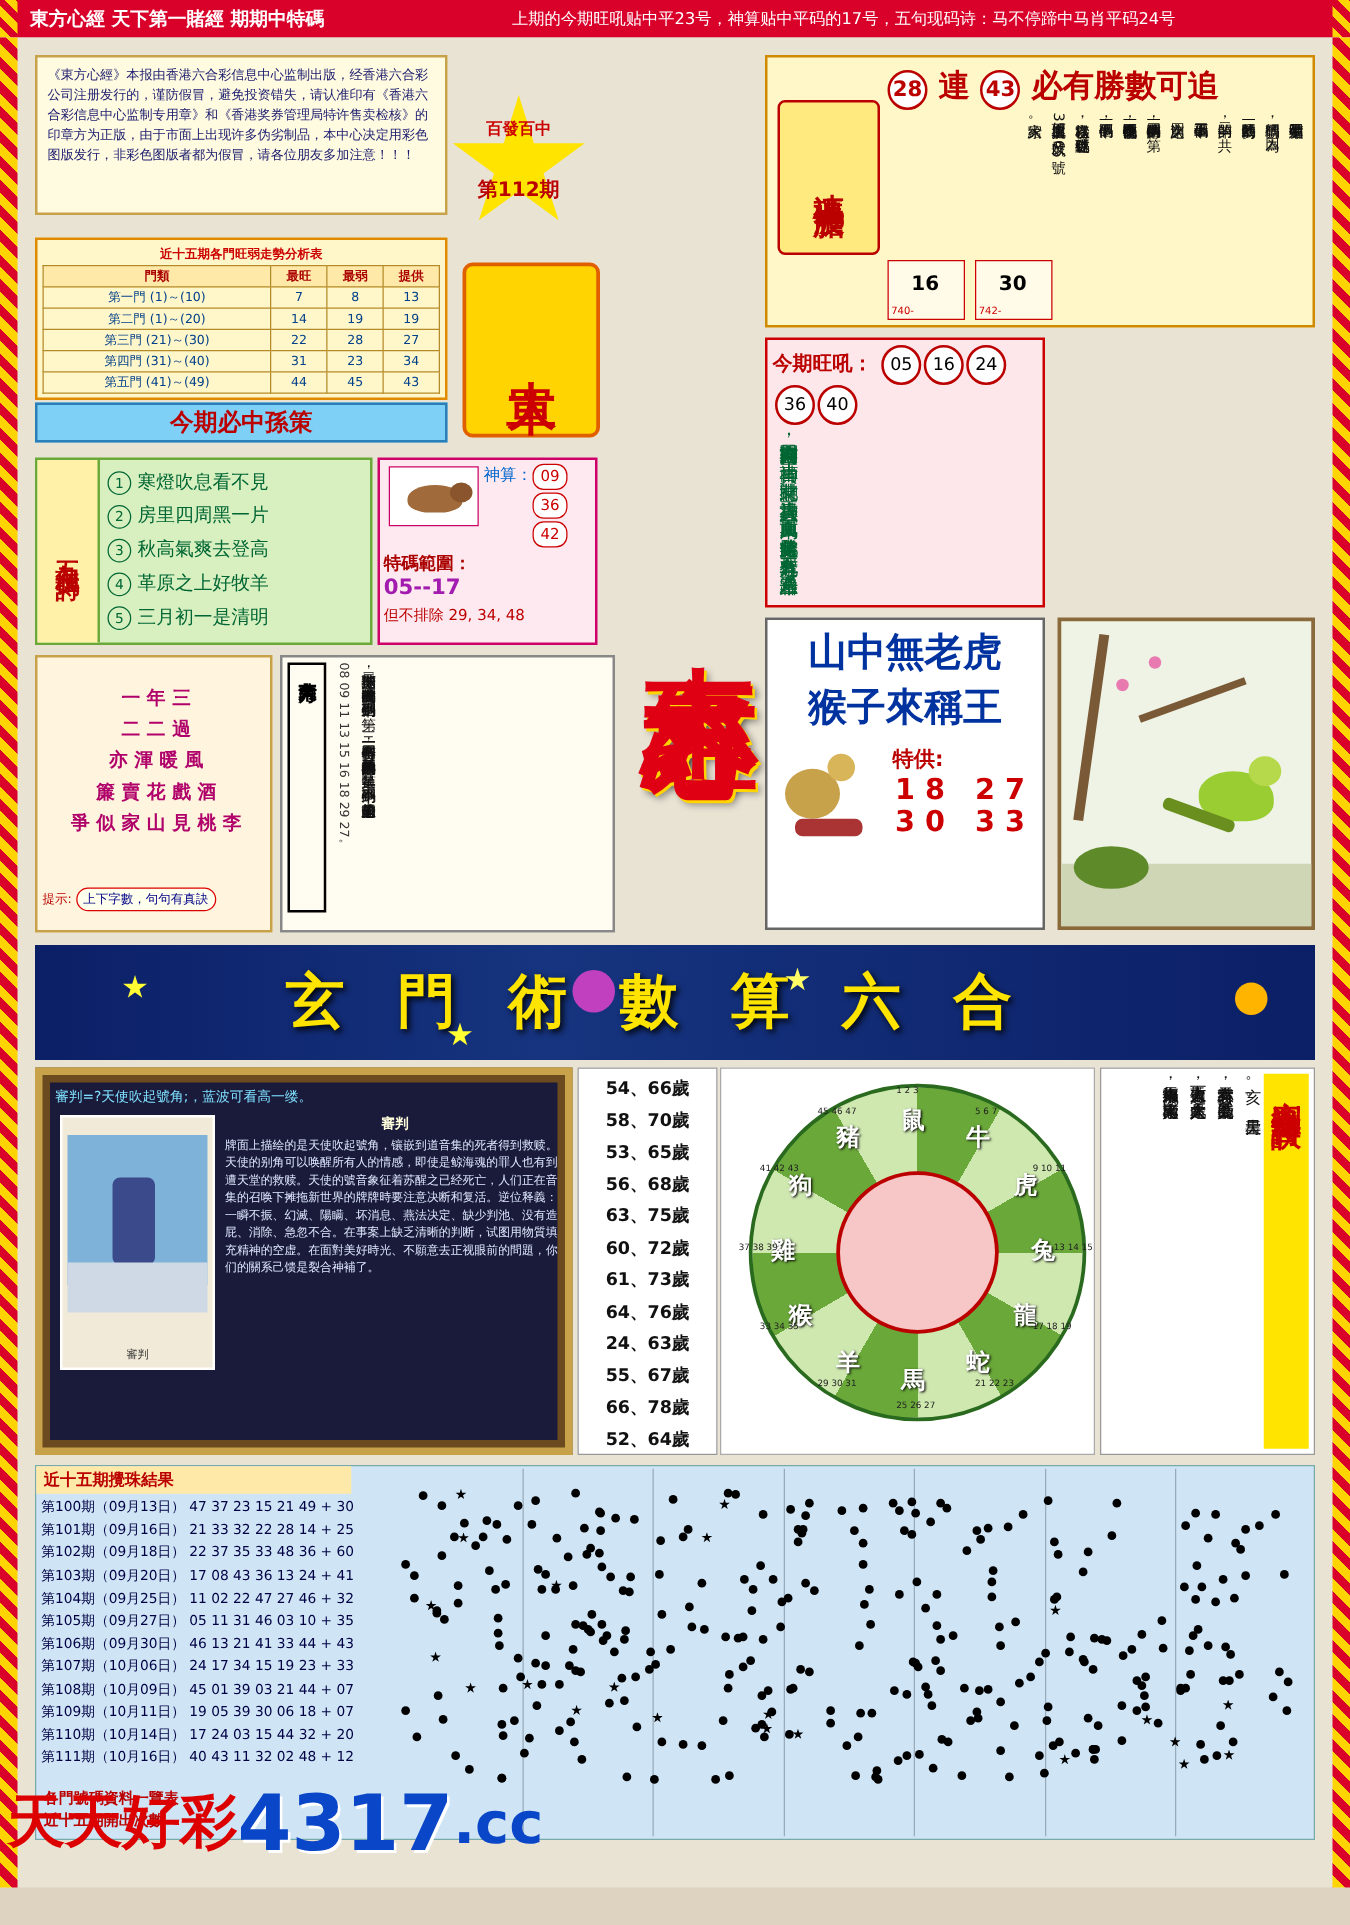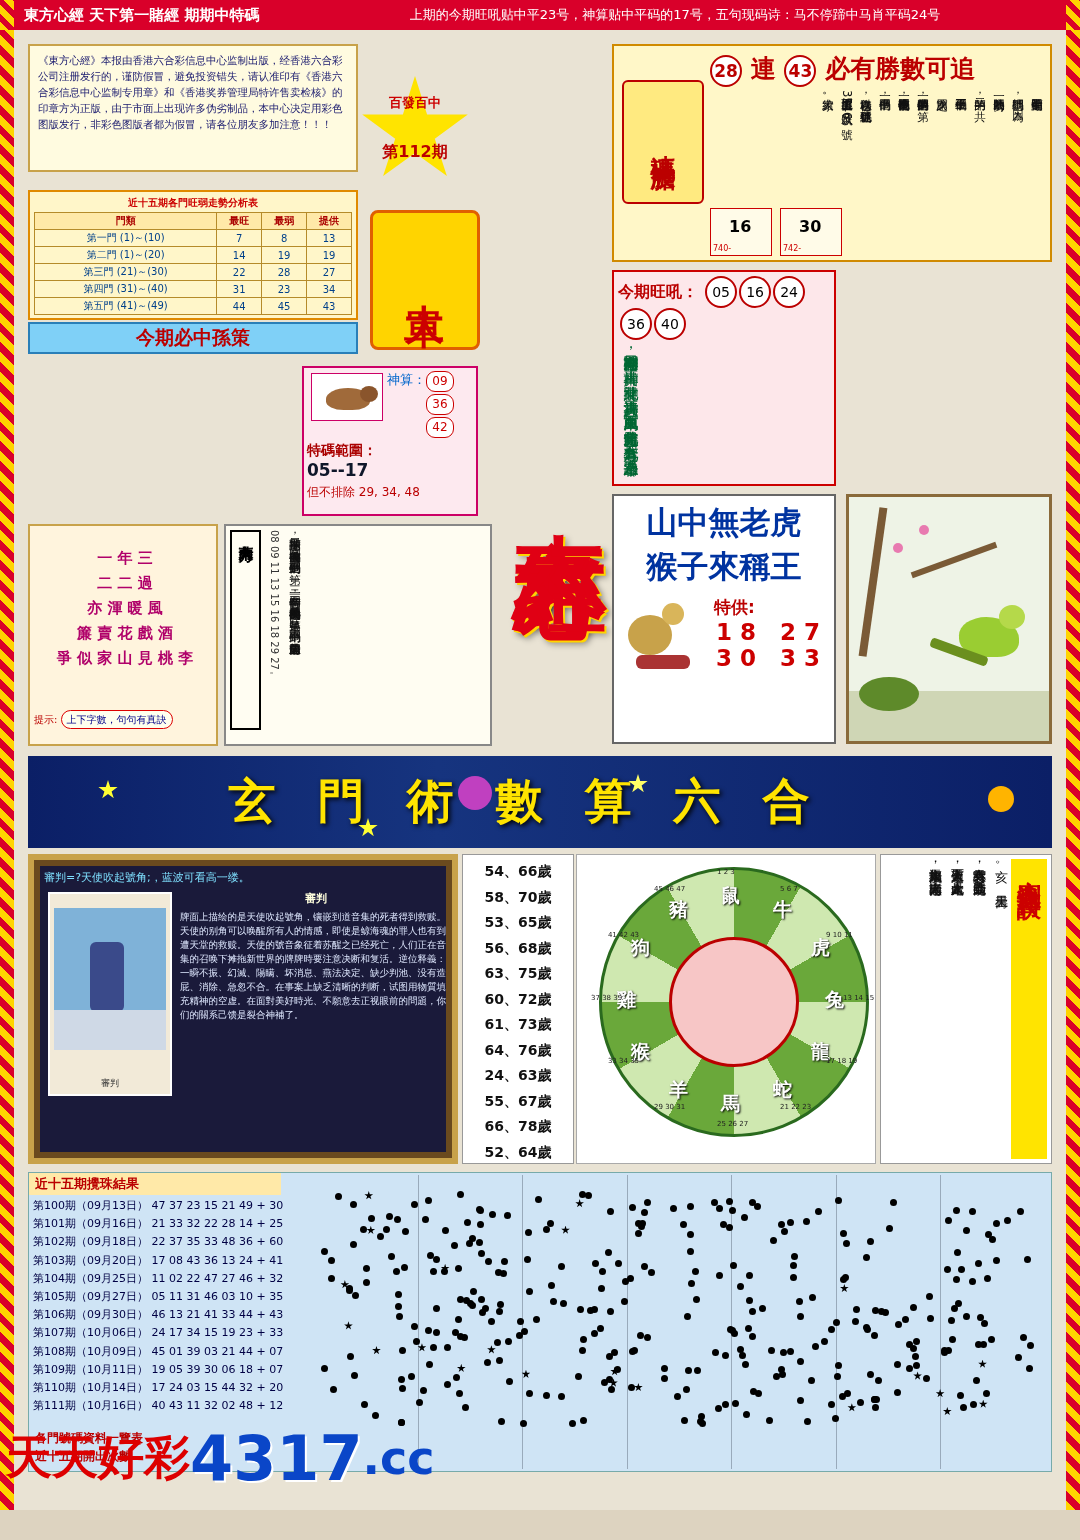--- a/index.html
+++ b/index.html
@@ -61,21 +61,21 @@
   
   #range{left:302px;top:336px;width:176px;height:150px;background:#fde9ef;border:2px solid #c06;padding:3px;}
   #range .pig{width:70px;height:46px;background:#fff;border:1px solid #c06;margin:2px 4px 0 4px;display:inline-block;
     position:relative;overflow:hidden;}
   #range .pigbody{position:absolute;left:14px;top:14px;width:44px;height:22px;background:#a06a3a;border-radius:50% 50% 40% 40%;}
   #range .pighead{position:absolute;left:48px;top:12px;width:18px;height:16px;background:#8a552c;border-radius:50%;}
   #range .calc{display:inline-block;vertical-align:top;font-size:12px;color:#06c;}
   #range .balls span{display:block;width:26px;height:19px;border:1px solid #c00;border-radius:9px;background:#fff;
     text-align:center;font-size:12px;line-height:19px;color:#c00;margin-bottom:2px;}
   #range .rtxt{font-size:14px;color:#a00;font-weight:bold;margin-top:2px;}
-  #range .rnum{font-size:17px;color:#0f172a;font-weight:bold;}
+  #range .rnum{font-size:17px;color:#a21caf;font-weight:bold;}
   #range .excl{font-size:12px;color:#b00;margin-top:4px;}
 
   
   #pyr{left:28px;top:494px;width:190px;height:222px;background:#fff4dd;border:2px solid #c8a24a;padding:4px;}
   #pyr .tri{position:relative;width:182px;height:160px;margin-top:16px;}
   #pyr .tri .row{text-align:center;color:#b0006a;font-size:15px;line-height:25px;font-weight:bold;}
   #pyr .hint{margin-top:4px;font-size:10px;color:#b00;}
   #pyr .hintbox{display:inline-block;background:#ffe;border:1px solid #d00;border-radius:10px;padding:2px 5px;
      font-size:10px;color:#008;line-height:13px;}
 
@@ -272,20 +272,30 @@
               <td>43</td>
             </tr>
           </tbody>
       </table>
     </div>
 
     <div class="box" id="sunce">
       <span>今期必中孫策</span>
     </div>
 
+    <div class="box" id="poem">
+      <div class="lab">五句現碼詩</div>
+      <ol id="poem-list">
+          <li><span class="num">1</span>寒燈吹息看不見</li>
+          <li><span class="num">2</span>房里四周黑一片</li>
+          <li><span class="num">3</span>秋高氣爽去登高</li>
+          <li><span class="num">4</span>革原之上好牧羊</li>
+          <li><span class="num">5</span>三月初一是清明</li>
+        </ol>
+    </div>
 
     <div class="box" id="range">
       <div style="display:flex;align-items:flex-start;">
         <div class="pig">
           <div class="pigbody"></div>
           <div class="pighead"></div>
         </div>
         <div class="calc">
           <div style="color:#06c;font-size:13px;">神算：</div>
         </div>

